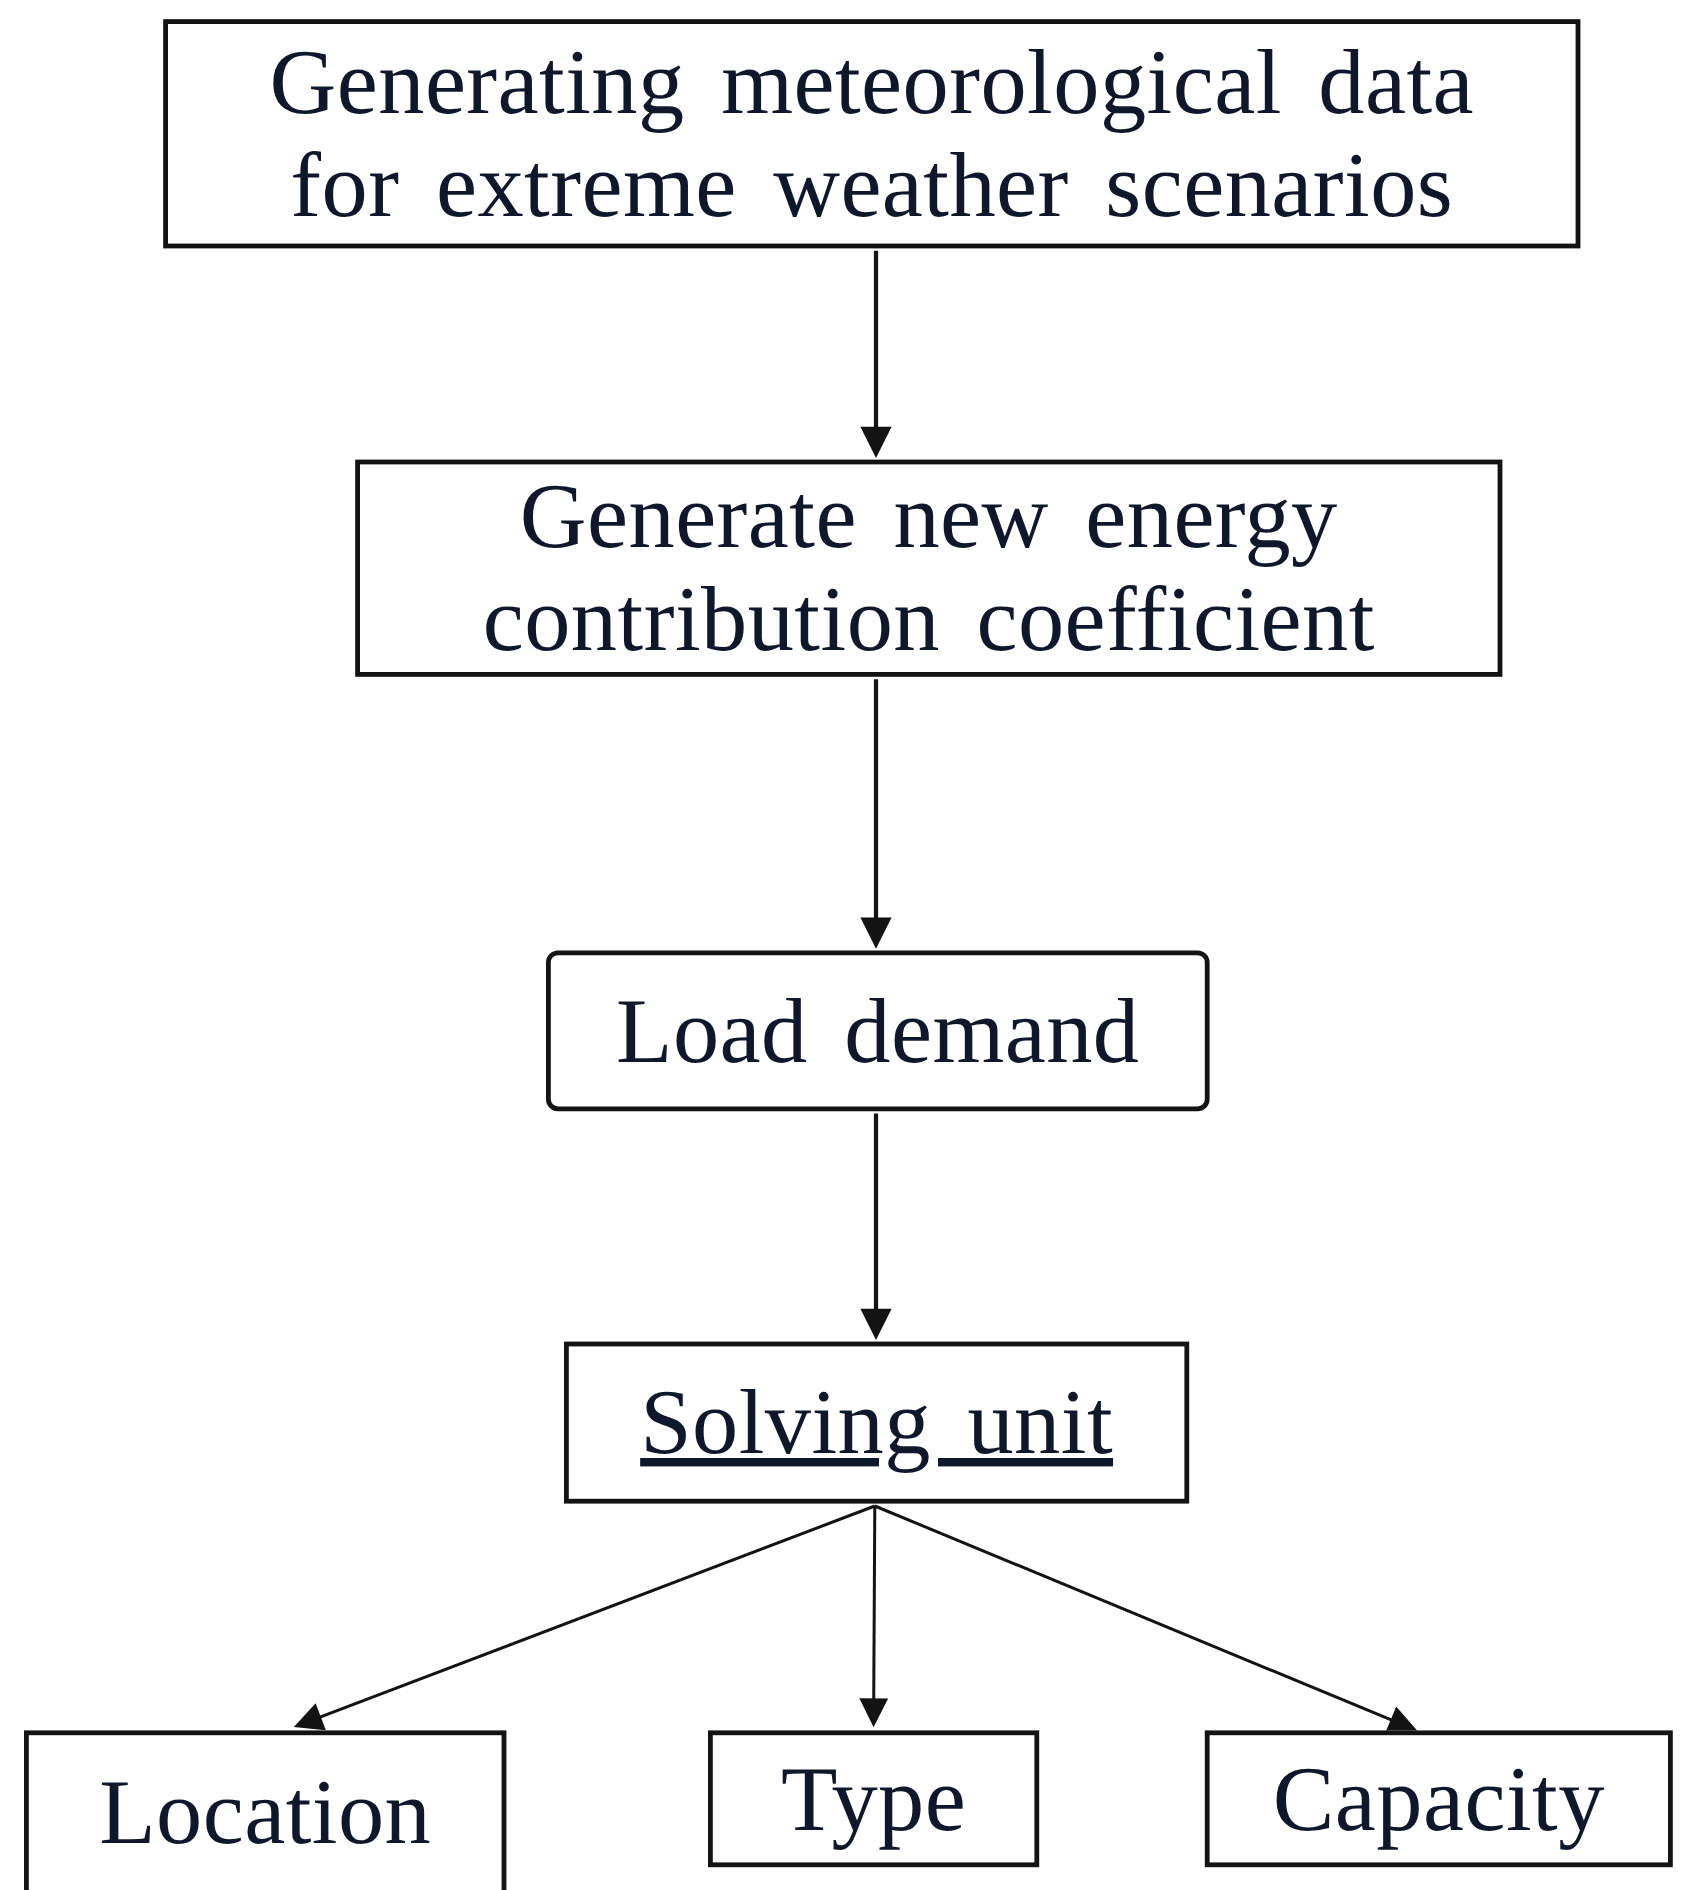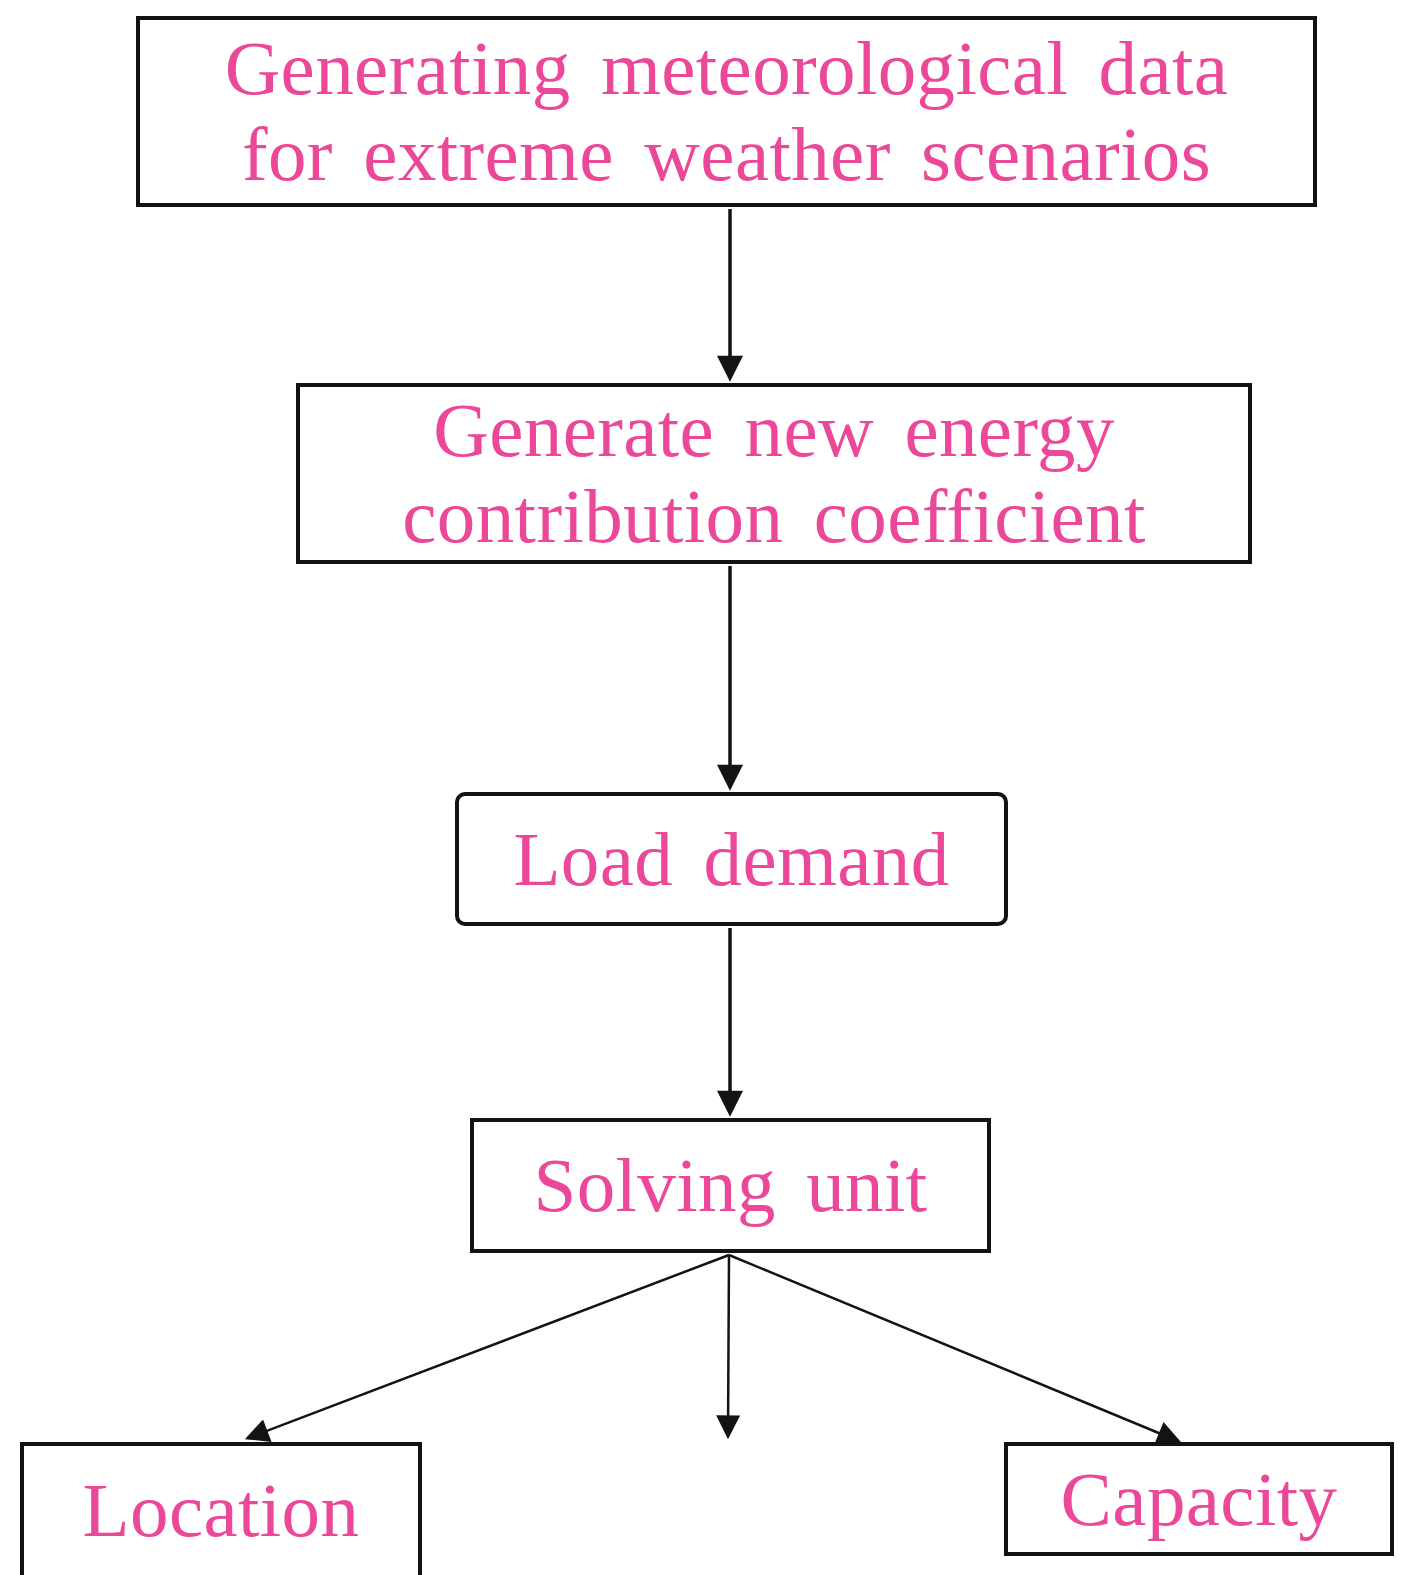--- a/index.html
+++ b/index.html
@@ -25,32 +25,32 @@
   }
   .node {
     position: absolute;
     box-sizing: border-box;
     border: 4px solid #131313;
     background: #ffffff;
     display: flex;
     align-items: center;
     justify-content: center;
     text-align: center;
-    color: #ec4899;
+    color: #0f172a;
   }
   .node .label {
     white-space: pre-line;
     word-spacing: 0.14em;
     letter-spacing: 0.005em;
   }
   
   #n-meteo    { left: 136px;  top: 16px;   width: 1181px; height: 191px; font-size: 77px; line-height: 1.11; }
   #n-coeff    { left: 256px;  top: 383px;  width: 956px;  height: 181px; font-size: 77px; line-height: 1.11; margin-left: 40px; }
   #n-load     { left: 455px;  top: 792px;  width: 553px;  height: 134px; font-size: 77px; border-radius: 10px; }
-  #n-solve    { left: 470px;  top: 1118px; width: 521px;  height: 135px; font-size: 77px; }
+  #n-solve    { left: 470px;  top: 1118px; width: 521px;  height: 135px; font-size: 77px; text-decoration: underline; }
   #n-location { left: 20px;   top: 1442px; width: 402px;  height: 137px; font-size: 77px; }
   #n-type     { left: 590px;  top: 1442px; width: 276px;  height: 114px; font-size: 77px; }
   #n-capacity { left: 1004px; top: 1442px; width: 390px;  height: 114px; font-size: 77px; }
 </style>
 </head>
 <body>
 
 <div class="canvas">
 
   <svg class="edges" viewBox="0 0 1415 1575" xmlns="http://www.w3.org/2000/svg">
@@ -91,18 +91,21 @@
   </div>
 
   <div class="node" id="n-solve">
     <span class="label">Solving unit</span>
   </div>
 
   <div class="node" id="n-location">
     <span class="label">Location</span>
   </div>
 
+  <div class="node" id="n-type">
+    <span class="label">Type</span>
+  </div>
 
   <div class="node" id="n-capacity">
     <span class="label">Capacity</span>
   </div>
 
 </div>
 
 </body></html>

